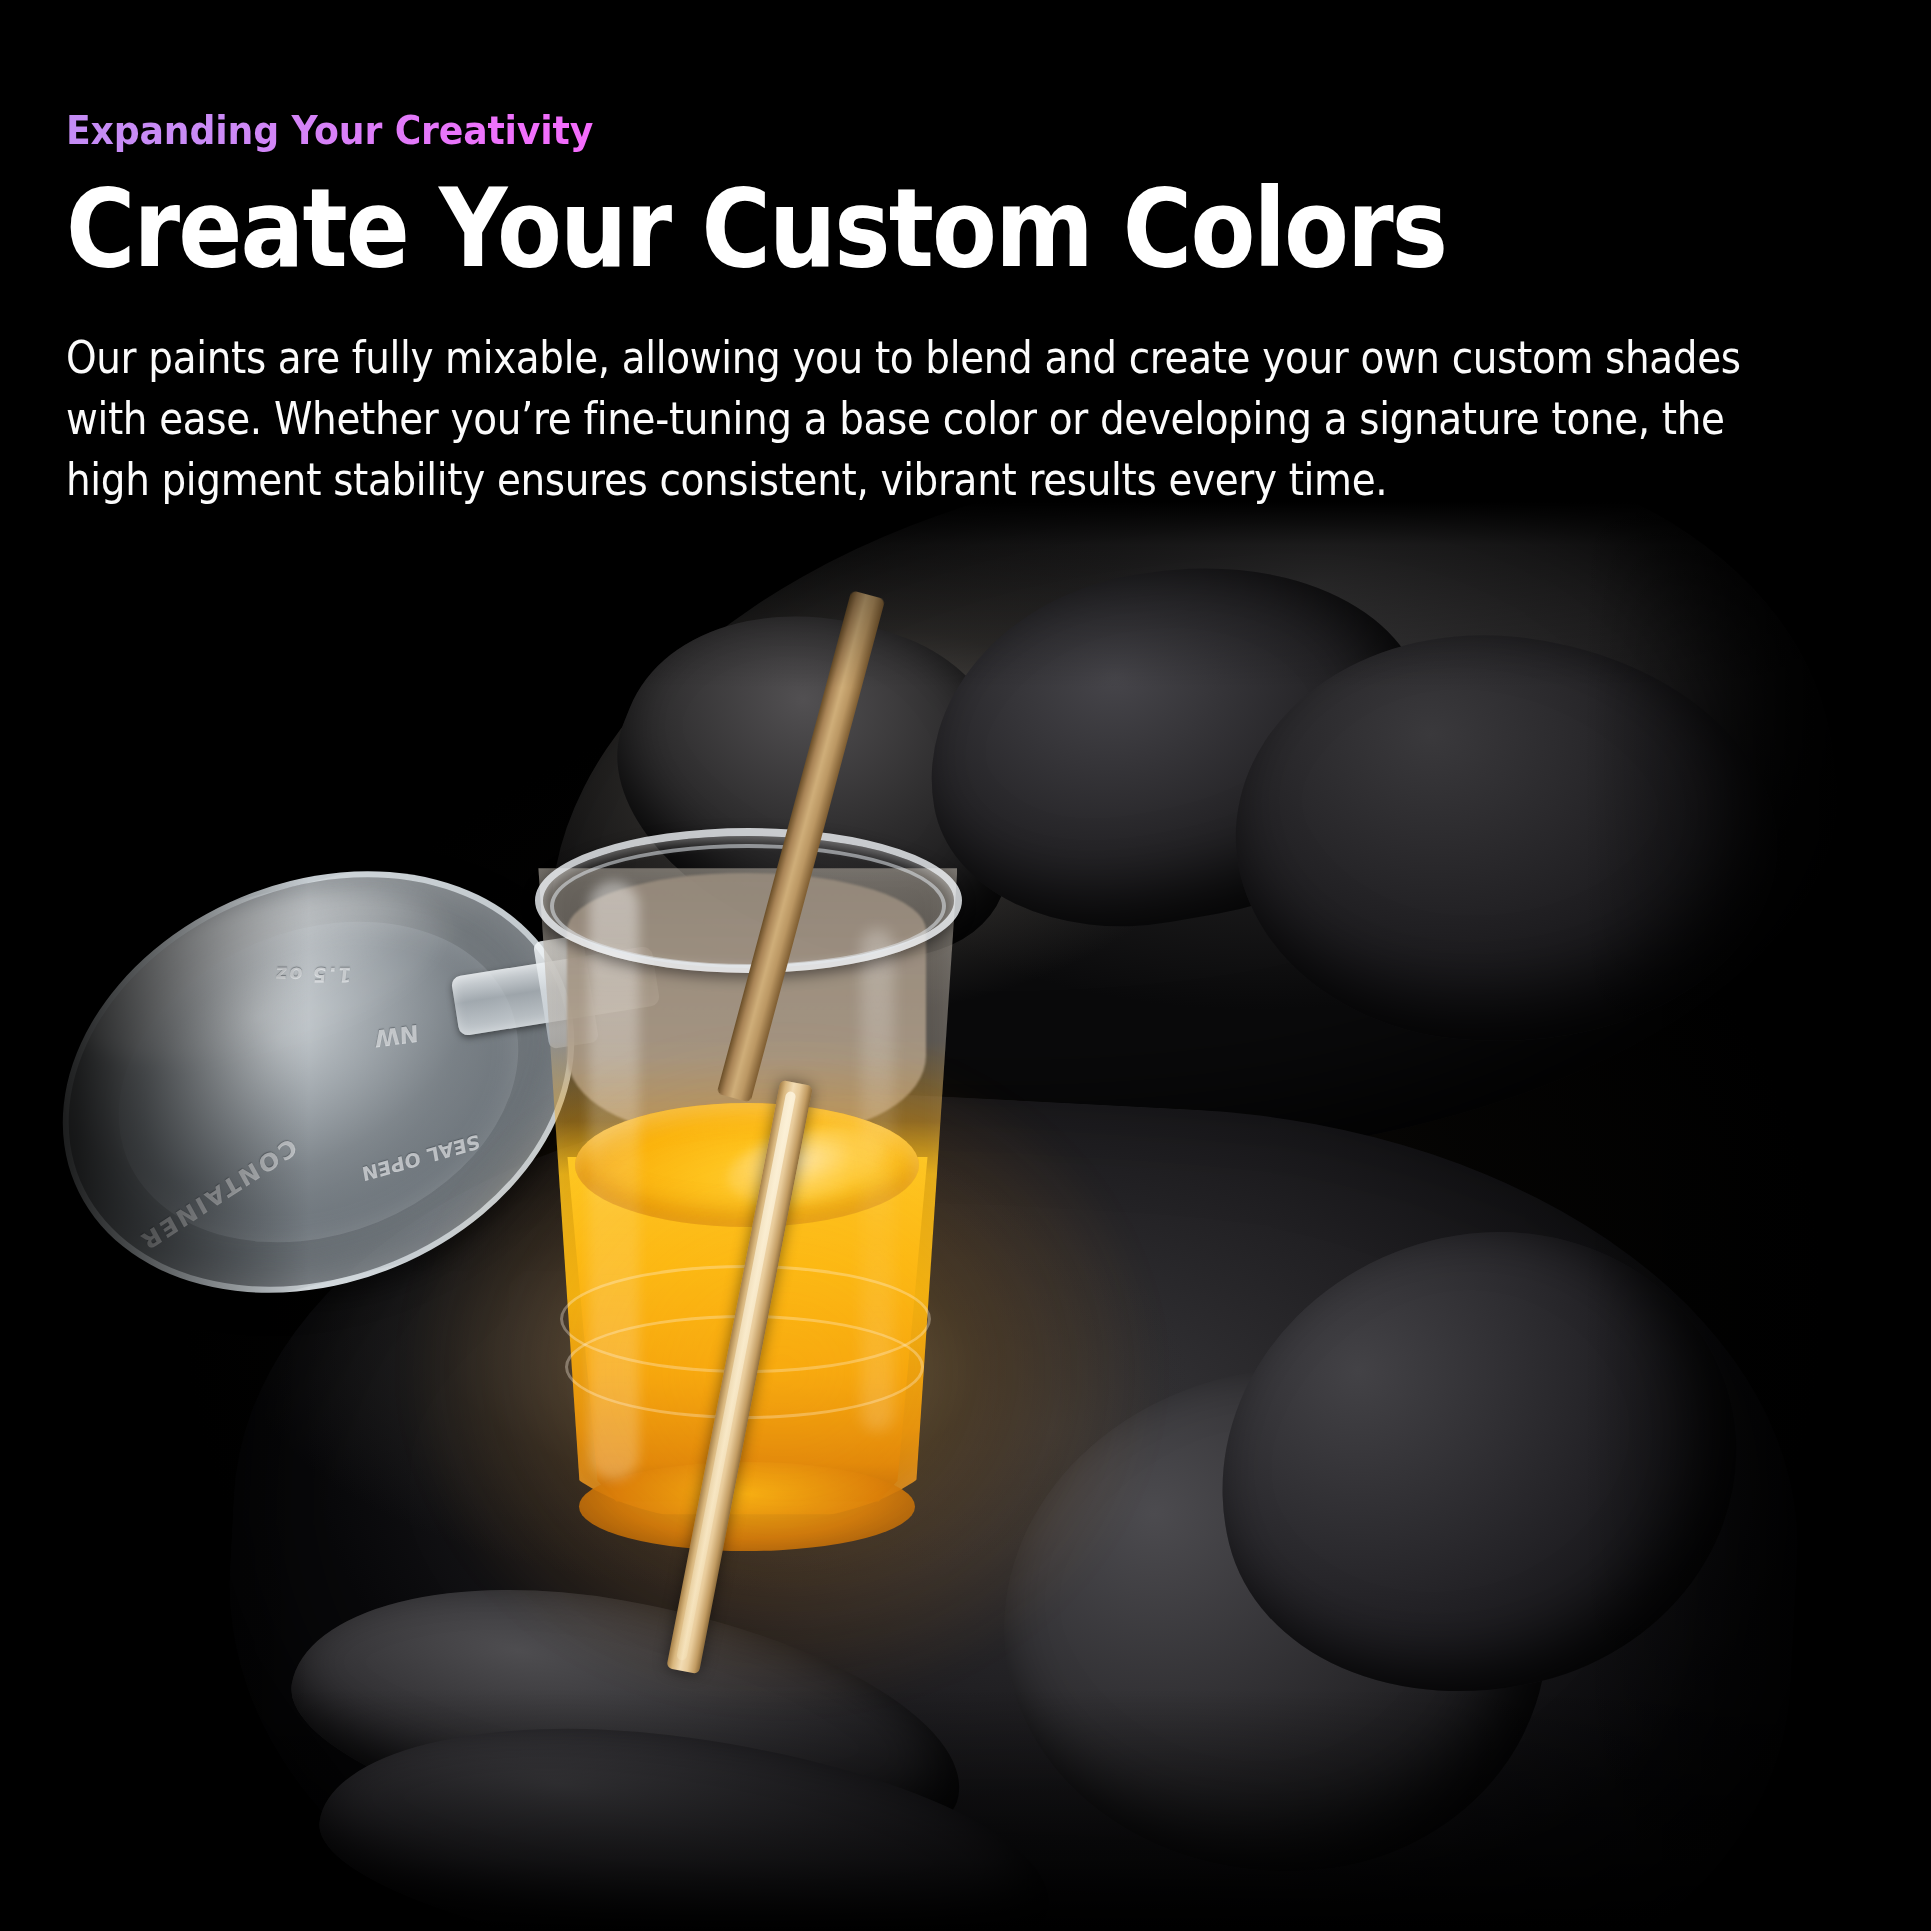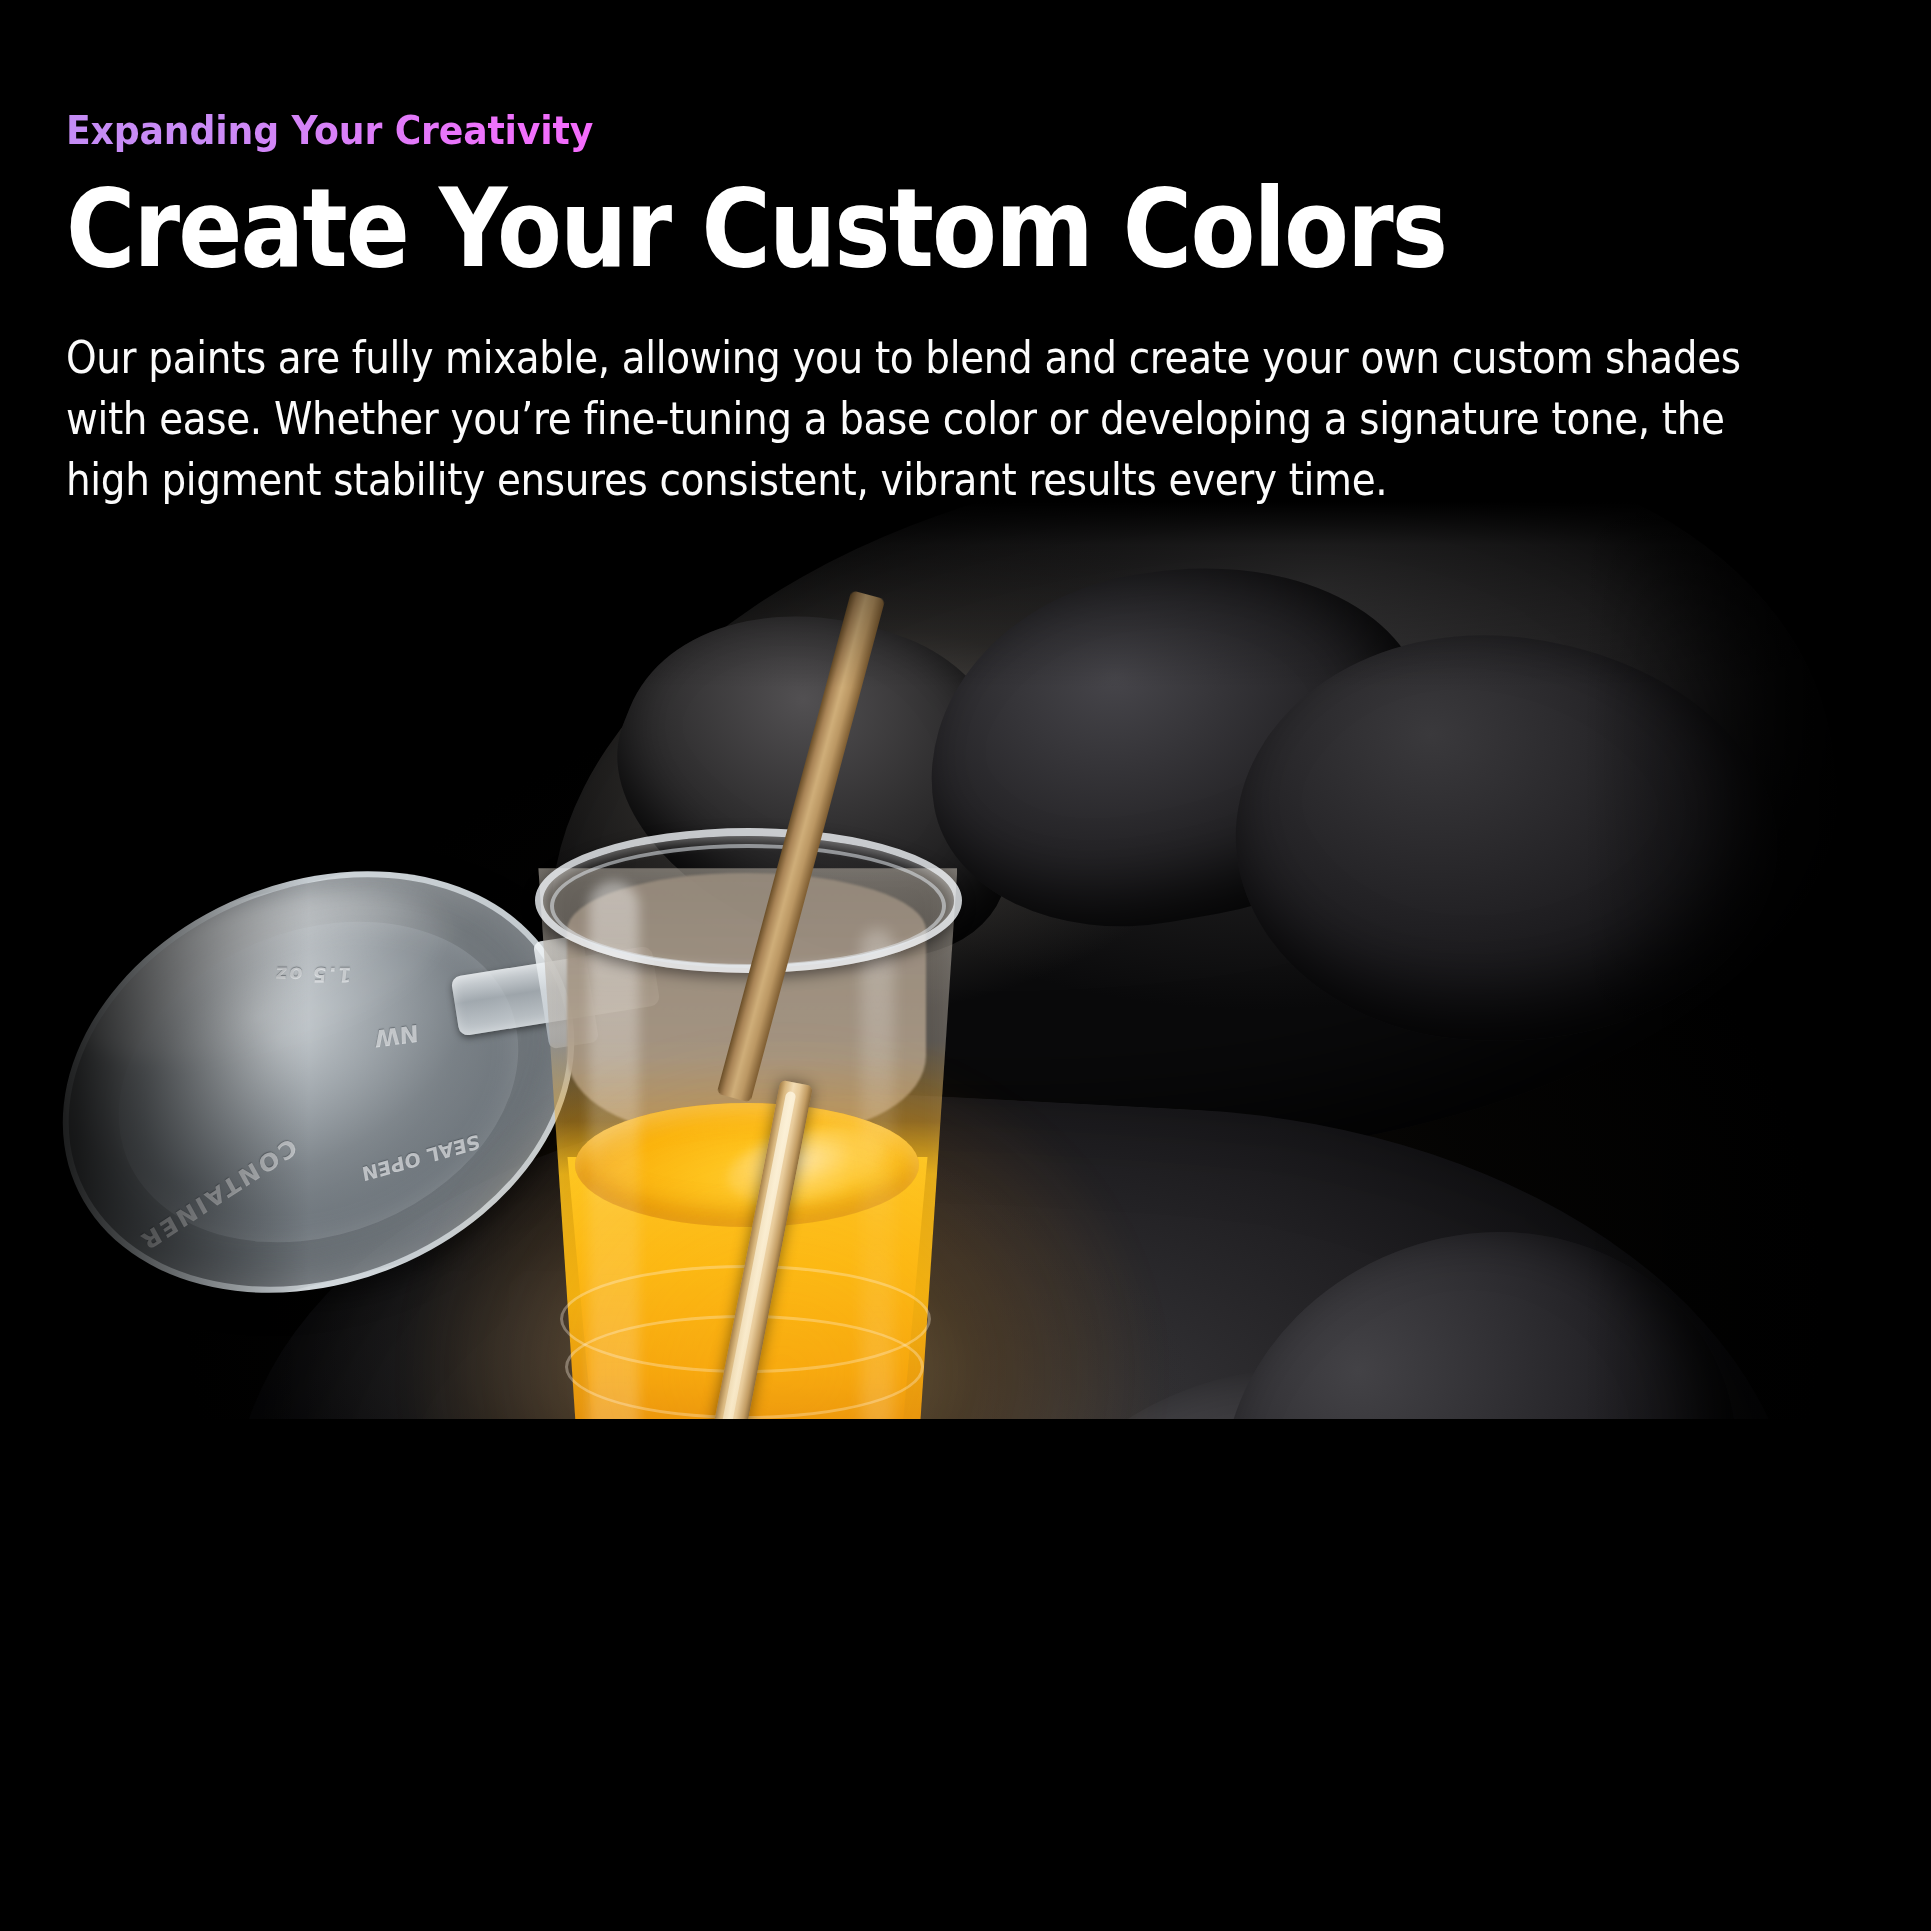--- a/index.html
+++ b/index.html
@@ -12,21 +12,21 @@
   }
 
   body {
     font-family:"Liberation Sans", sans-serif;
     position:relative;
   }
 
   
   #banner {
     position:relative;
-    width:1931px; height:1419px;
+    width:1931px; height:1931px;
     background:#000000;
     overflow:hidden;
     padding-left:17px;
   }
 
   
   .copy-block {
     position:absolute;
     left:66px; top:108px;
     width:1815px;

